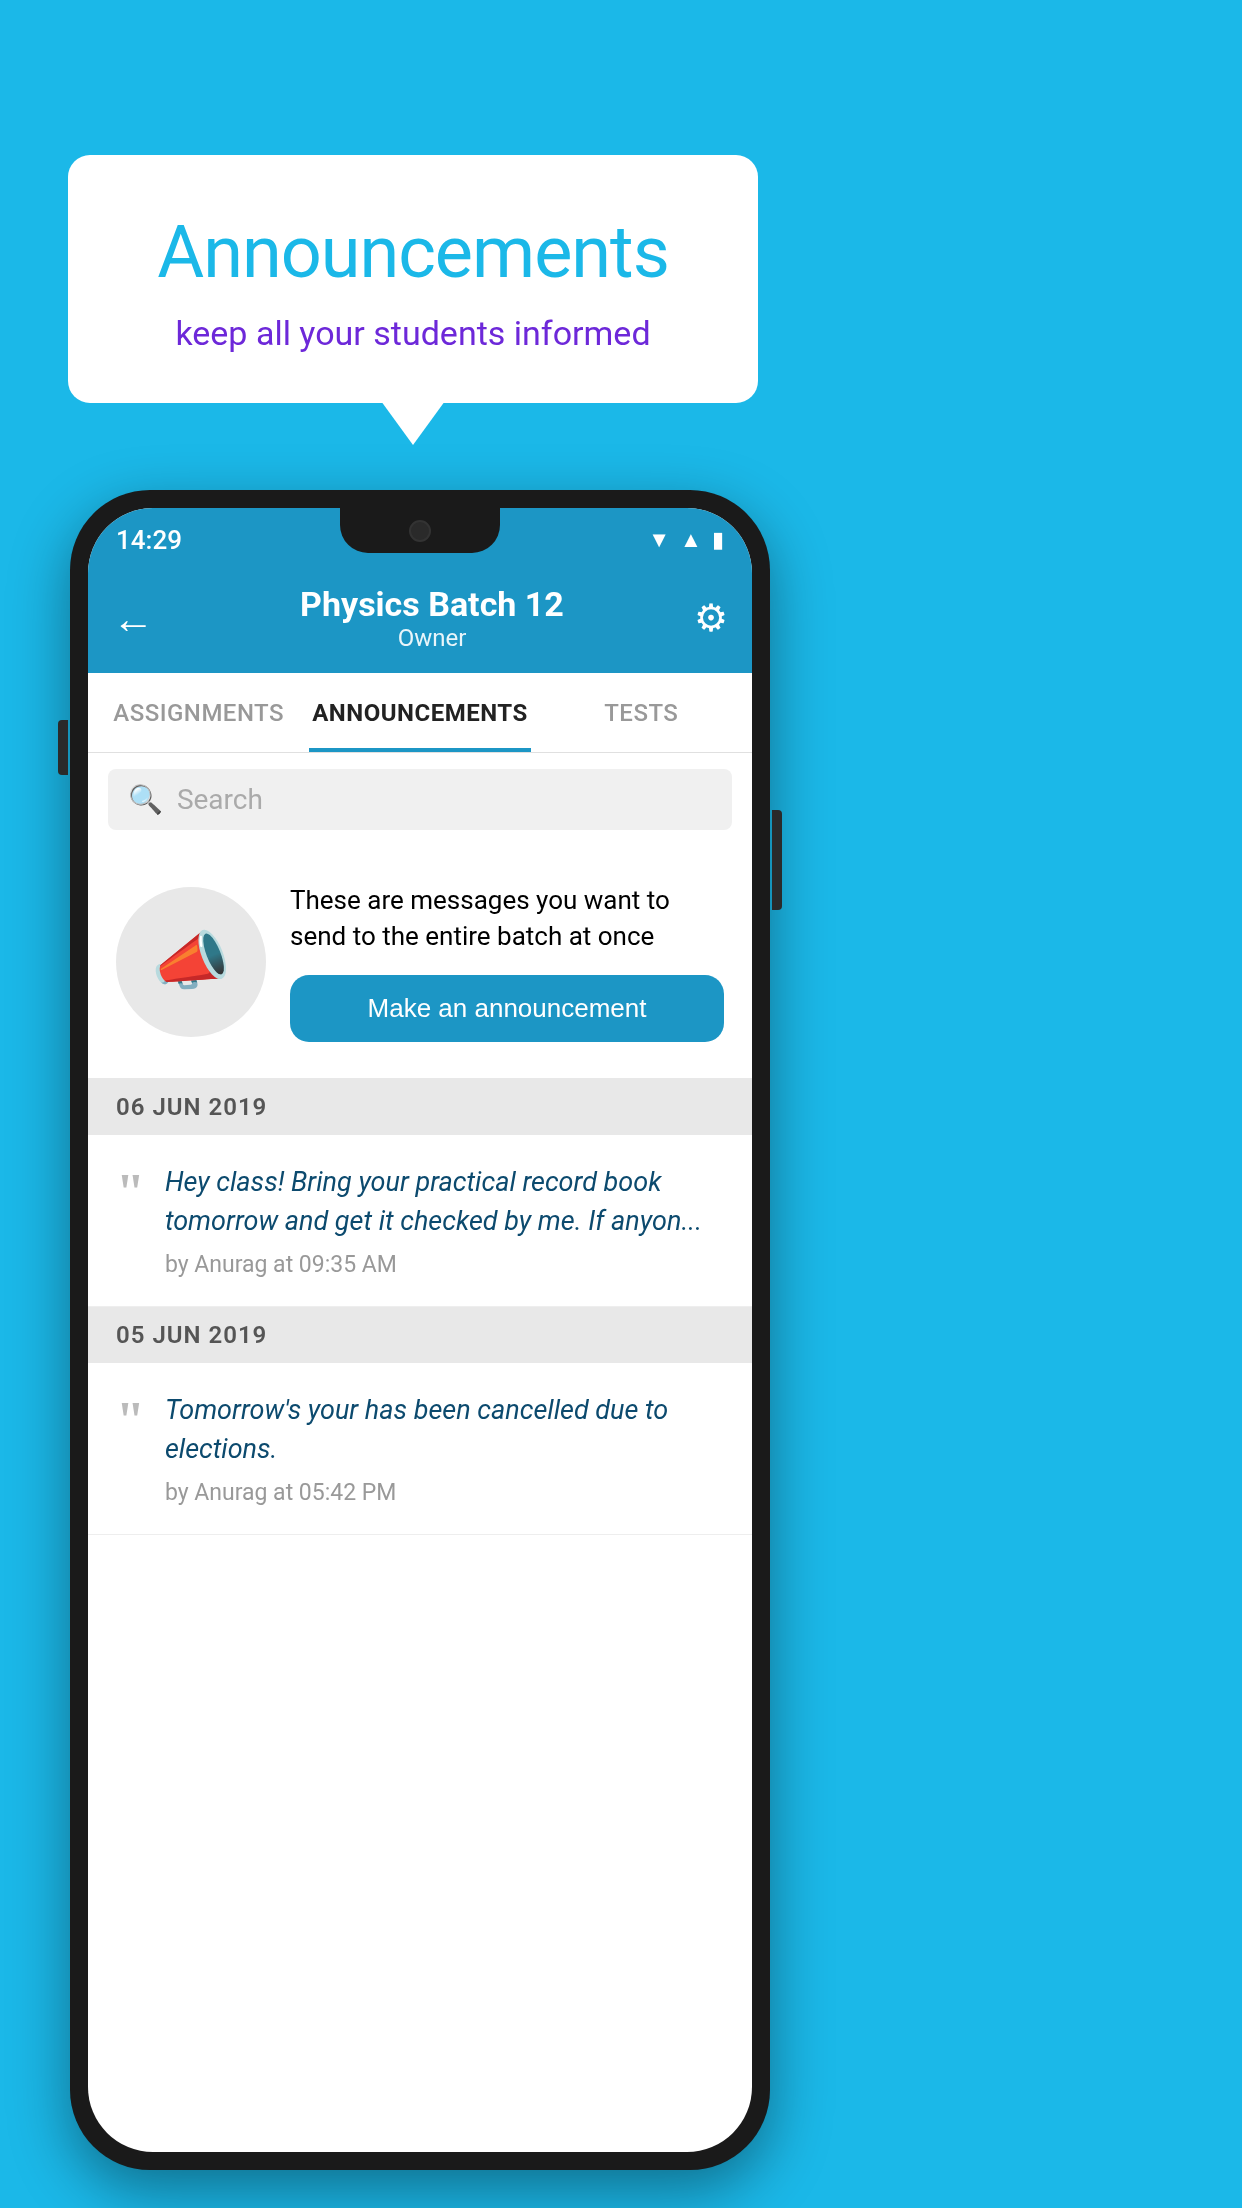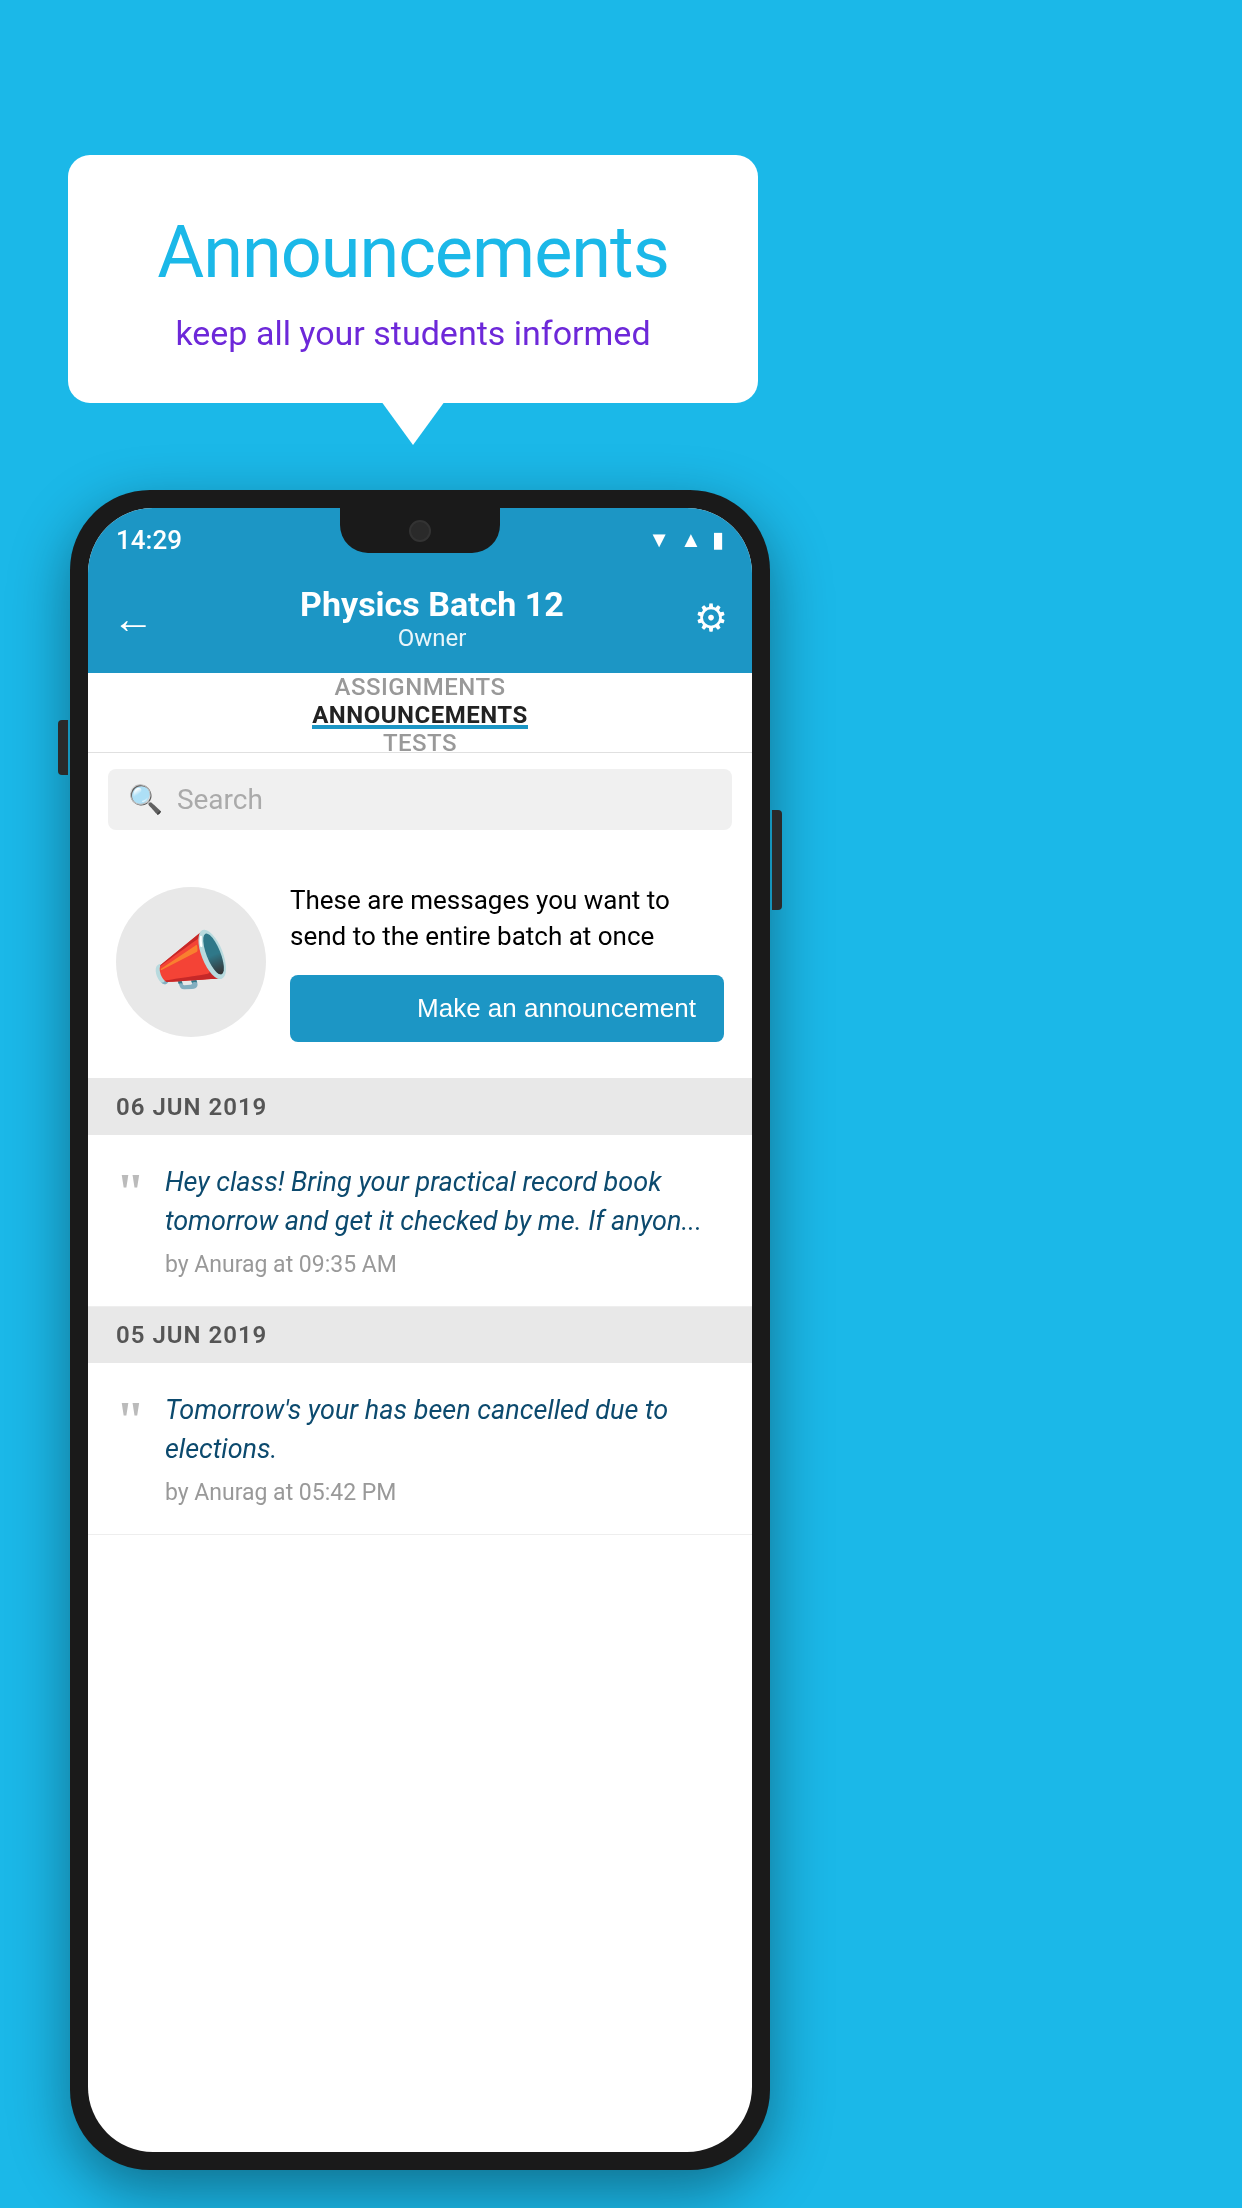--- a/index.html
+++ b/index.html
@@ -174,23 +174,21 @@
     .settings-icon {
       color: white;
       font-size: 38px;
     }
 
     
     .tabs-bar {
       background: white;
       height: 80px;
       display: flex;
-      align-items: center;
       border-bottom: 1px solid #e0e0e0;
-      flex-direction: column;
     }
 
     .tab-item {
       flex: 1;
       text-align: center;
       height: 100%;
       display: flex;
       align-items: center;
       justify-content: center;
       font-size: 24px;
@@ -283,27 +281,26 @@
       color: #000000;
       font-size: 26px;
       line-height: 1.4;
       margin-bottom: 20px;
     }
 
     .make-announcement-btn {
       background: #1c96c5;
       color: white;
       border: none;
-      border-radius: 8px;
+      border-radius: 19px;
       padding: 18px 28px;
       font-size: 26px;
       font-weight: 500;
       cursor: pointer;
       width: 100%;
-      text-align: right;
     }
 
     
     .date-divider {
       background: #e8e8e8;
       padding: 14px 28px;
       font-size: 24px;
       font-weight: 600;
       color: #555;
       letter-spacing: 1px;

